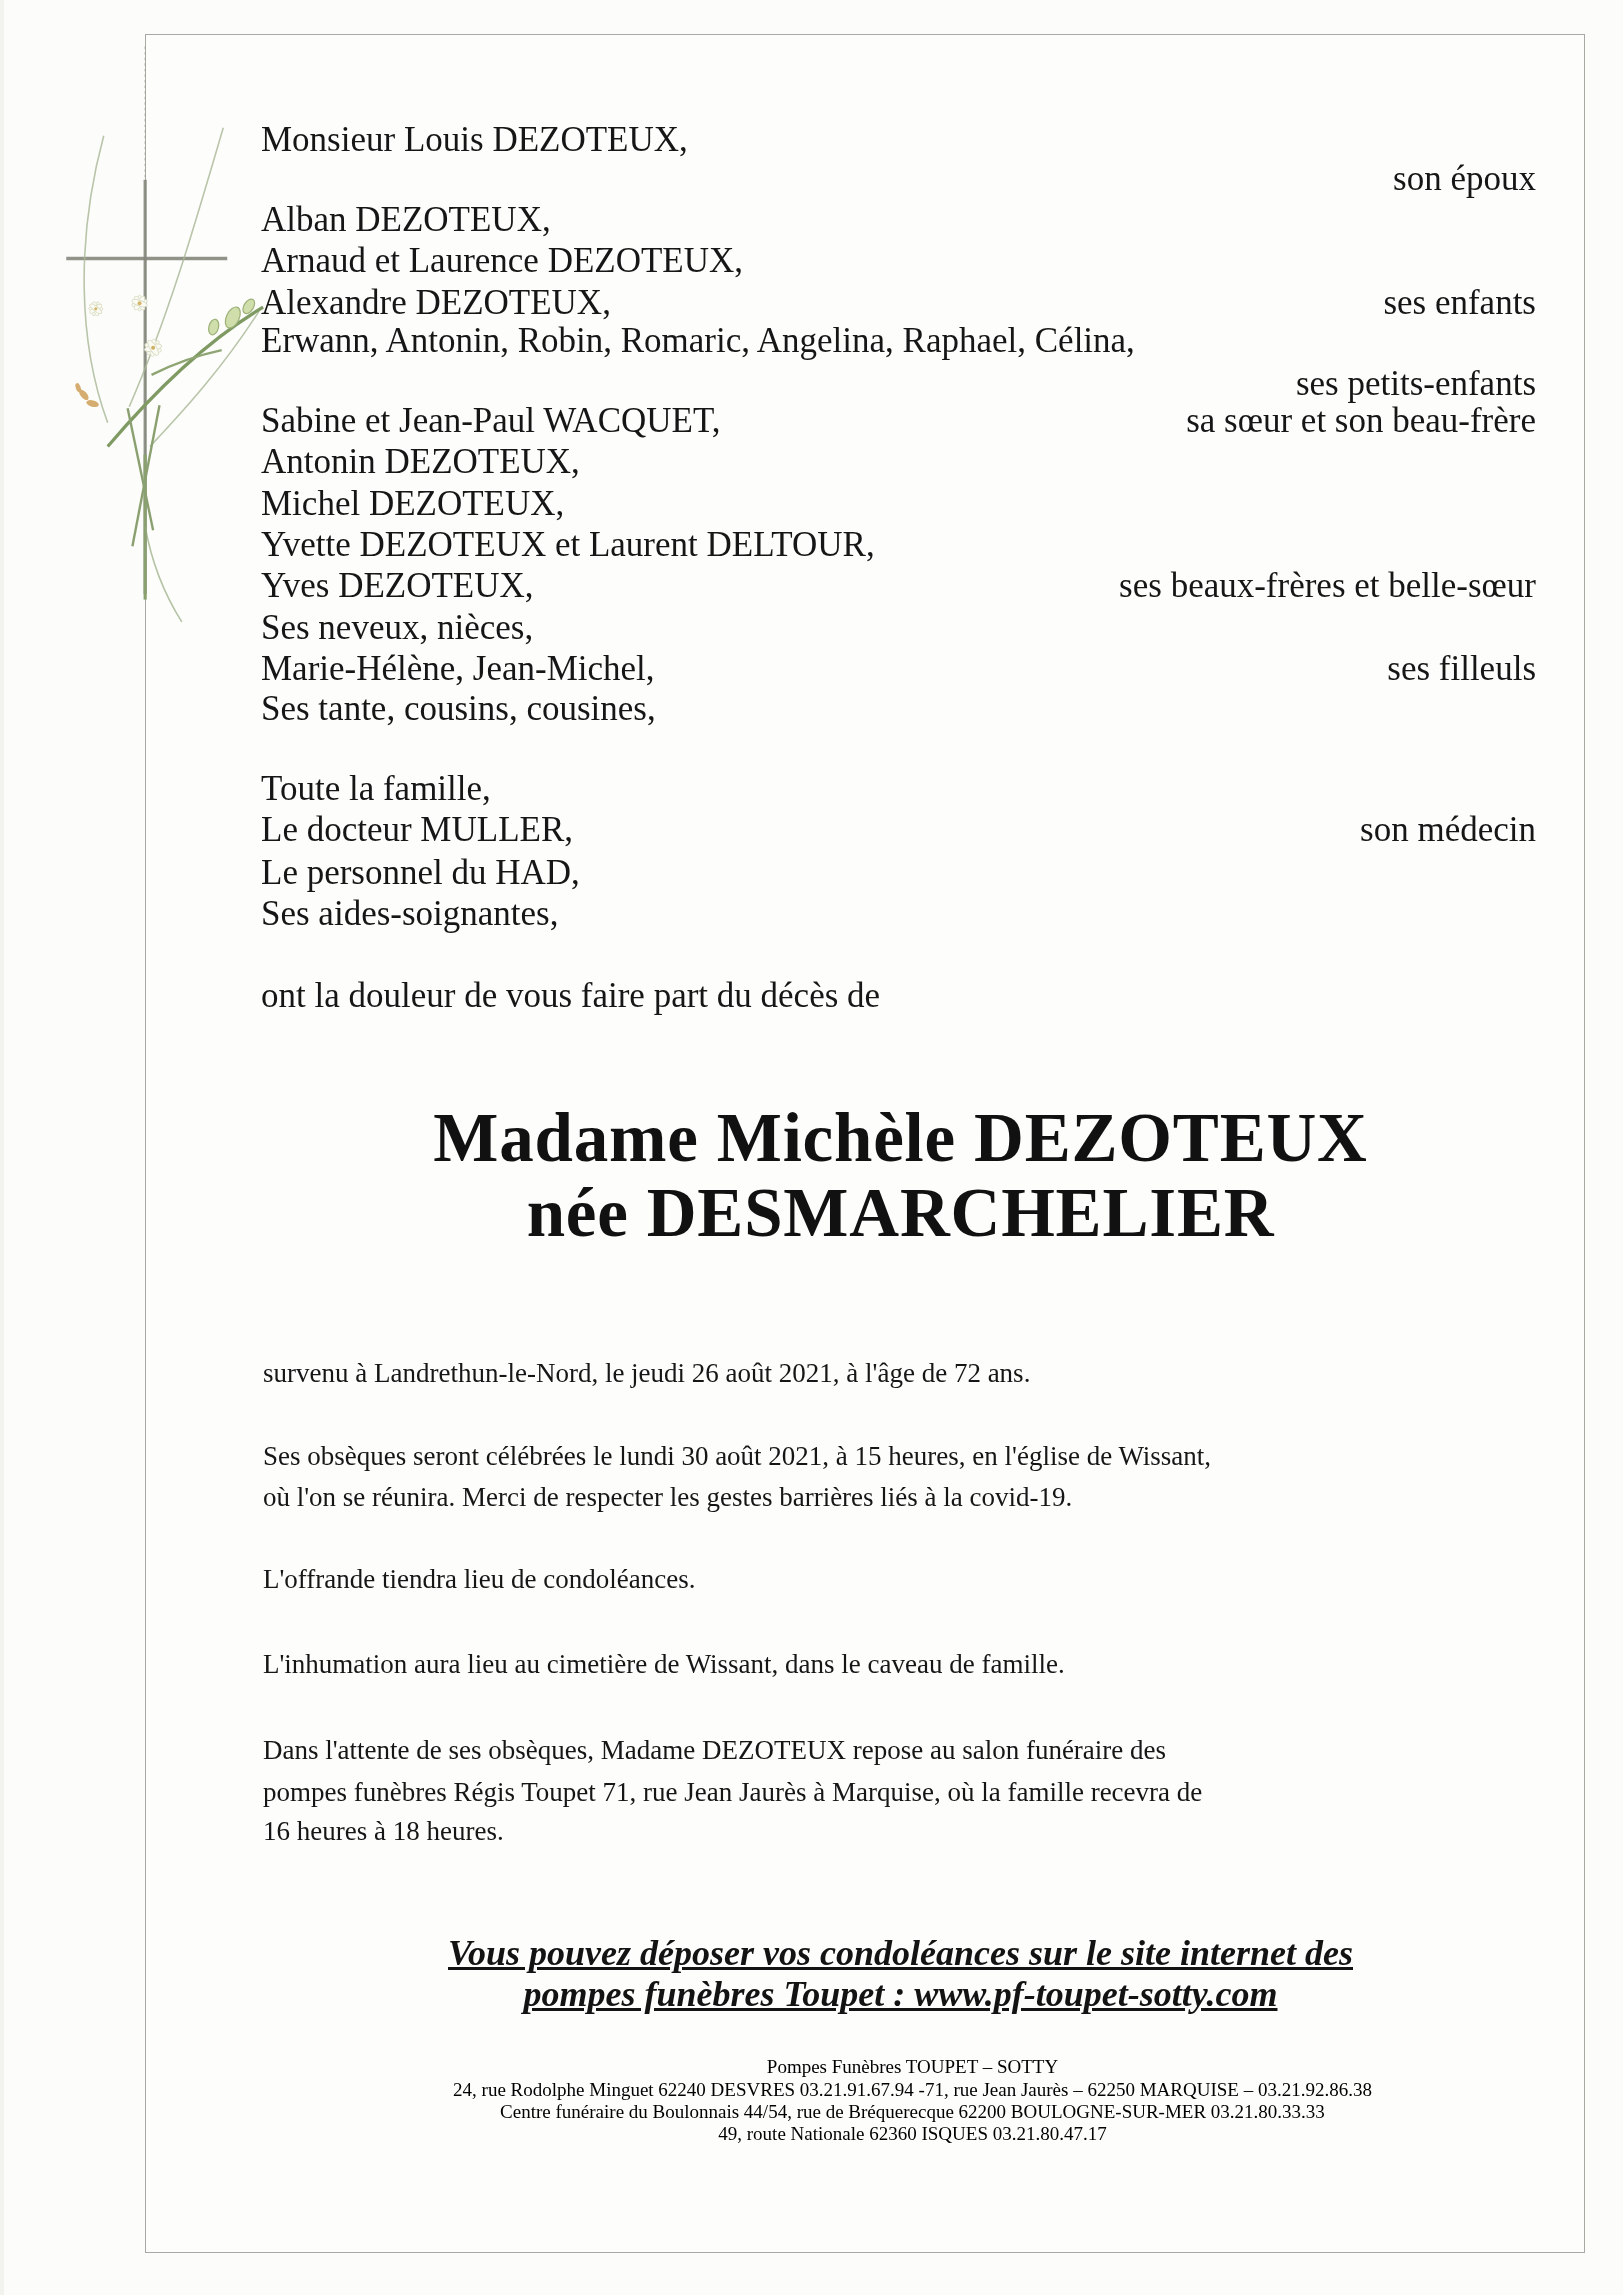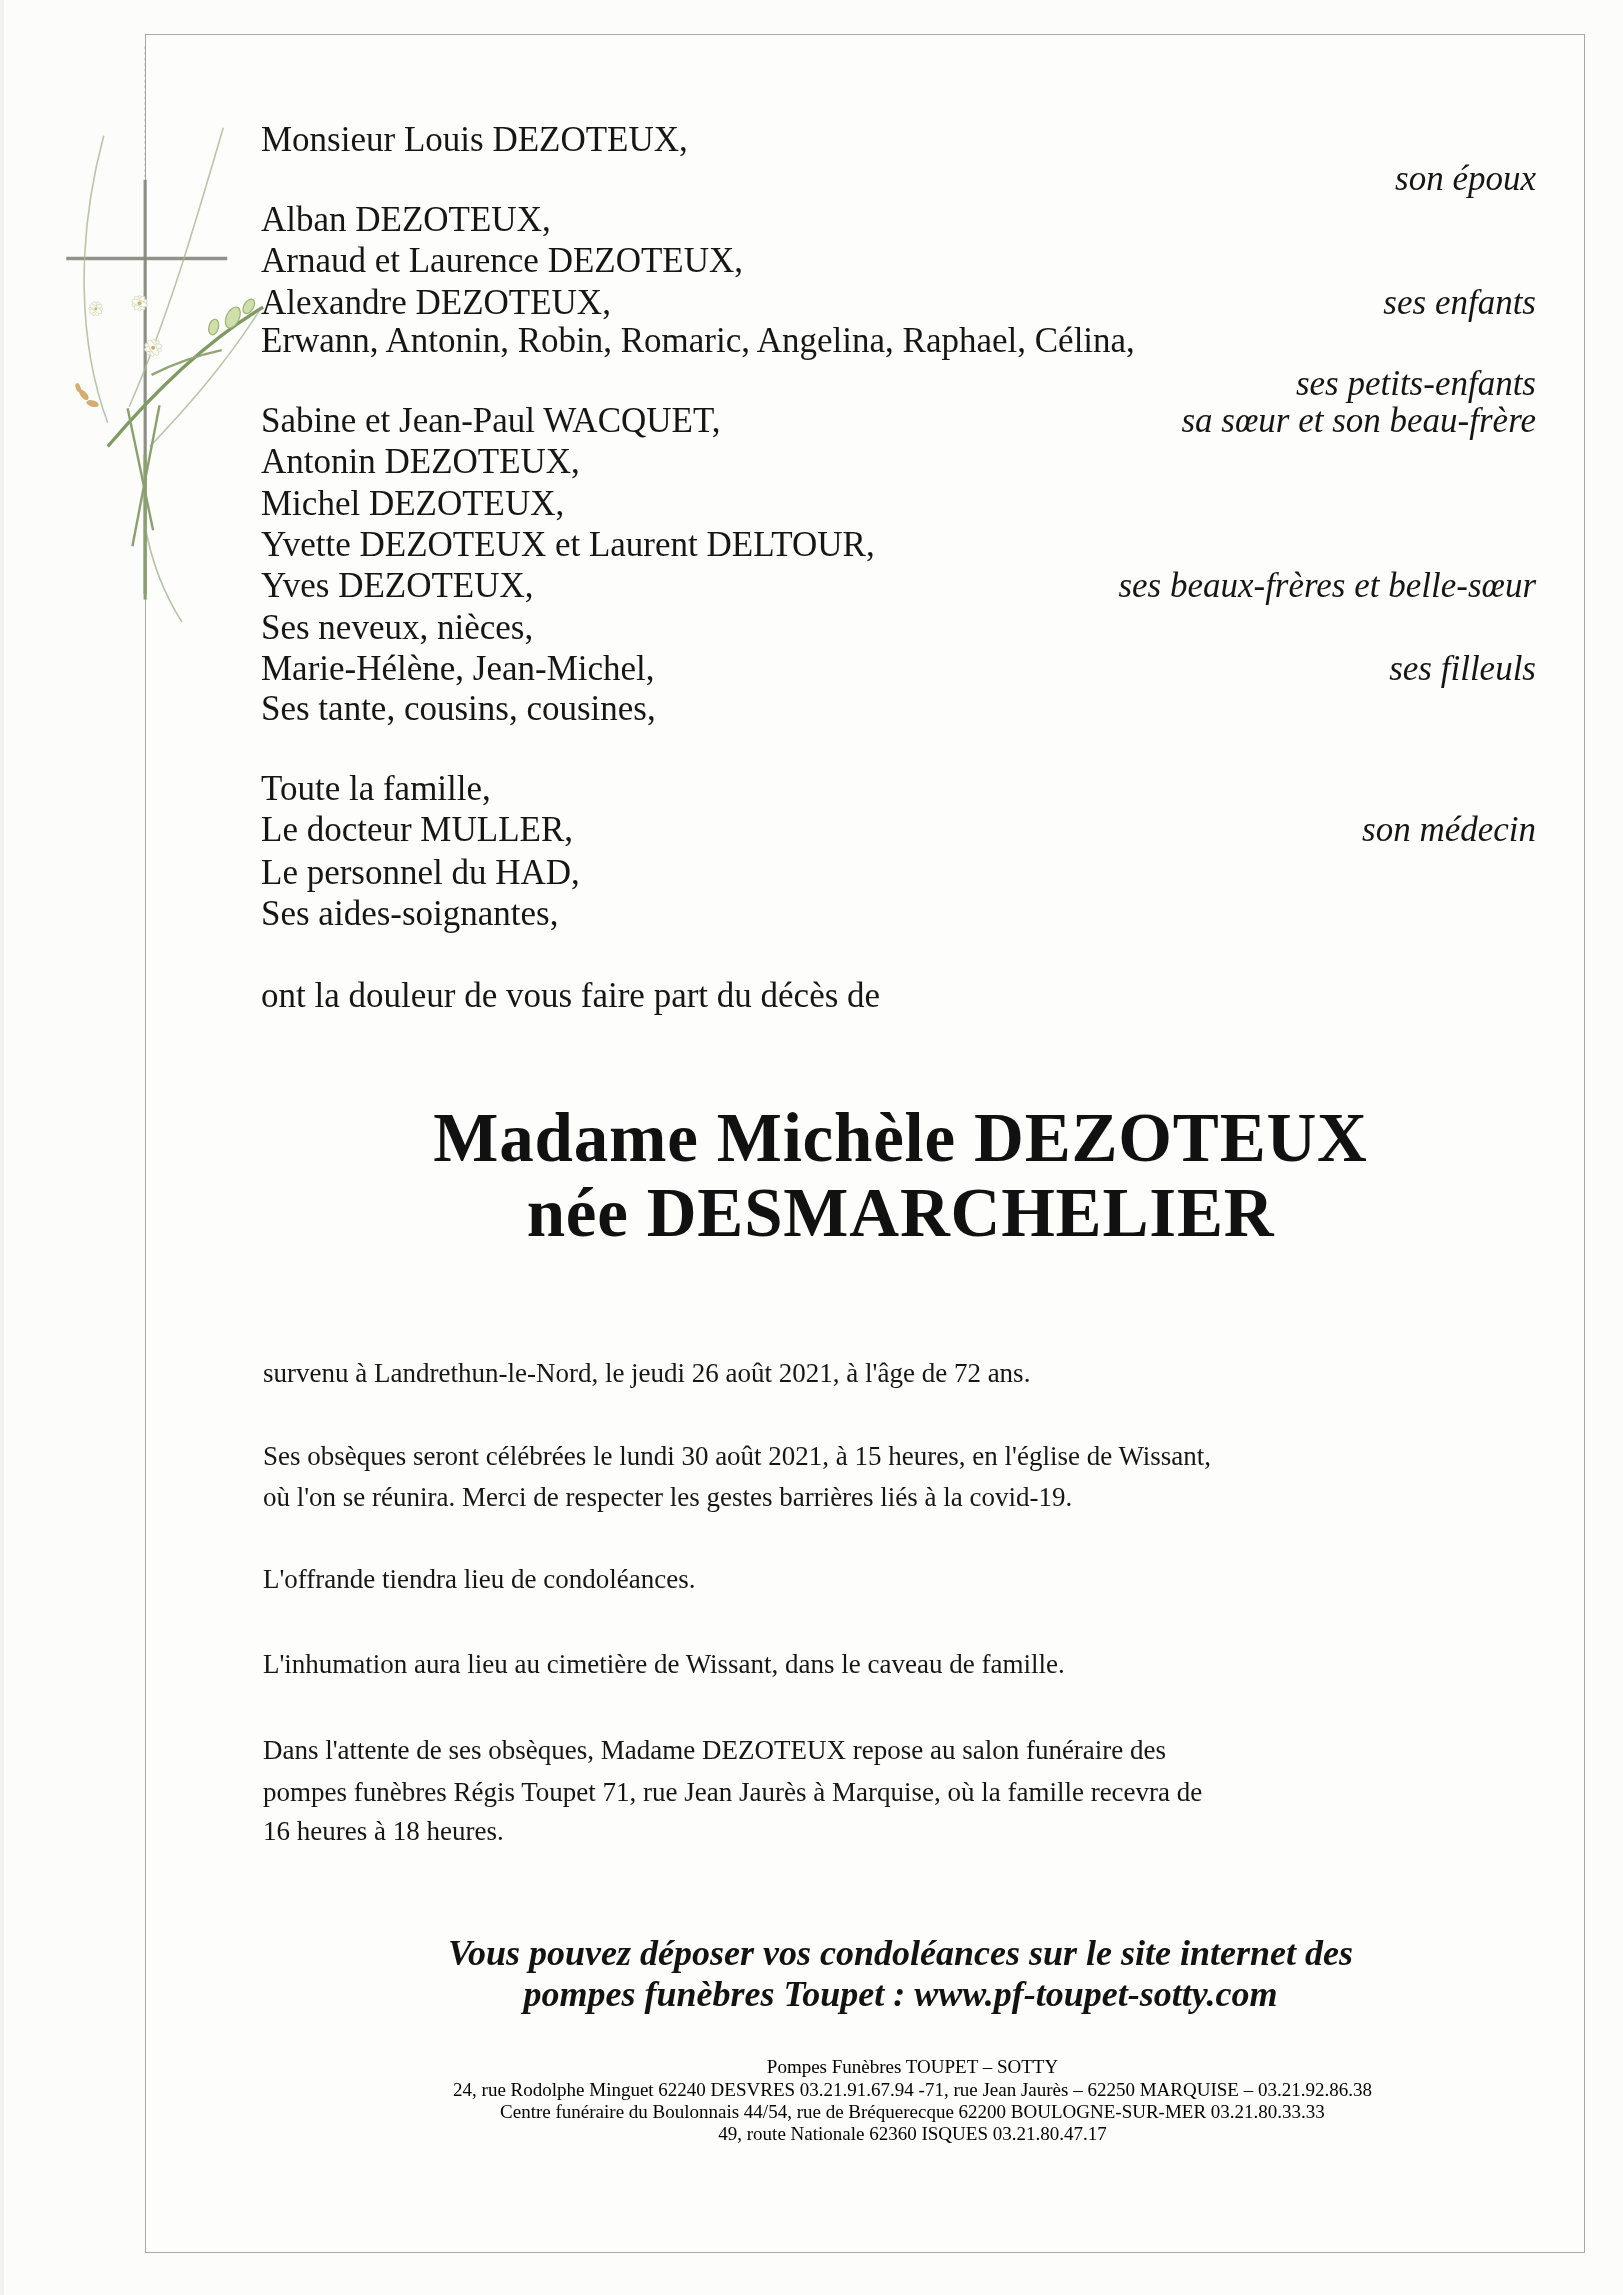--- a/index.html
+++ b/index.html
@@ -16,35 +16,35 @@
   .card-border{
     position:absolute;left:145px;top:34px;width:1438px;height:2217px;
     border:0.8px solid #a9a9a3;background:#fdfdfb;
   }
   .content{position:absolute;left:0;top:0;width:1624px;height:2295px;}
   .line{
     position:absolute;left:261px;width:1275px;
     font-size:35px;line-height:38px;white-space:nowrap;
     display:flex;justify-content:space-between;
   }
-  .line .rel{font-style:italic;text-align:left;flex:0 0 auto;margin-left:auto;}
+  .line .rel{text-align:left;flex:0 0 auto;margin-left:auto;}
   .line .who{flex:0 0 auto;}
   .title-line{
     position:absolute;left:263px;width:1275px;text-align:center;
     font-size:69px;font-weight:bold;line-height:73px;white-space:nowrap;
     color:#111;letter-spacing:0.8px;
   }
   .body-line{
     position:absolute;left:263px;width:1307px;
     font-size:27px;line-height:38px;white-space:nowrap;
   }
   .condo-line{
     position:absolute;left:263px;width:1275px;text-align:center;
     font-size:36px;line-height:40px;font-weight:bold;font-style:italic;
-    white-space:nowrap;color:#131313;
+    white-space:nowrap;color:#131313;text-decoration:underline;
   }
   .footer-line{
     position:absolute;left:263px;width:1299px;text-align:center;
     font-size:19px;line-height:21.5px;white-space:nowrap;color:#000000;
   }
   .decoration{position:absolute;left:32px;top:32px;width:255px;height:622px;}
 </style>
 </head>
 <body>
 

